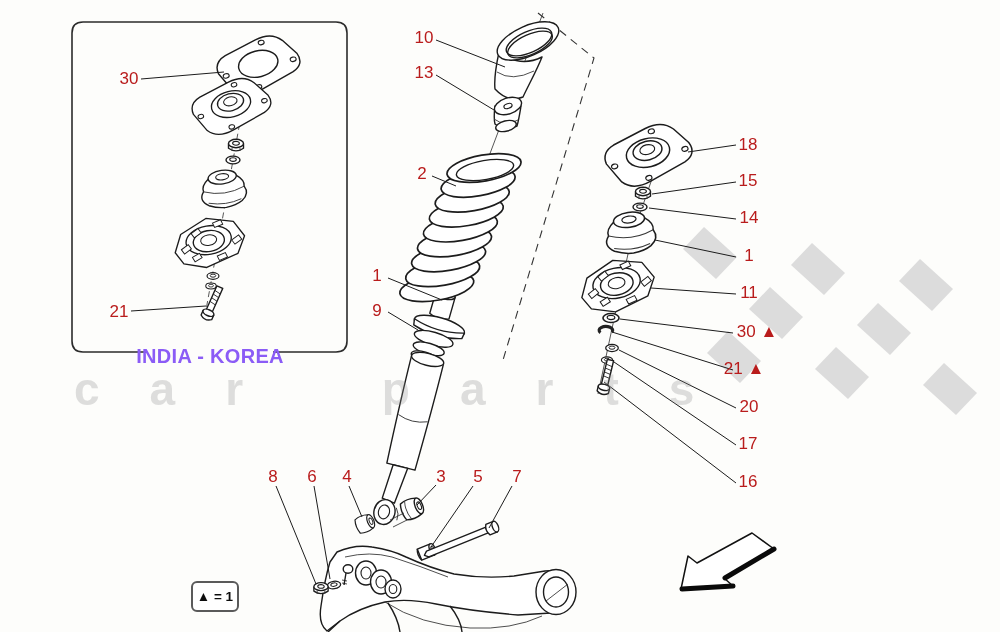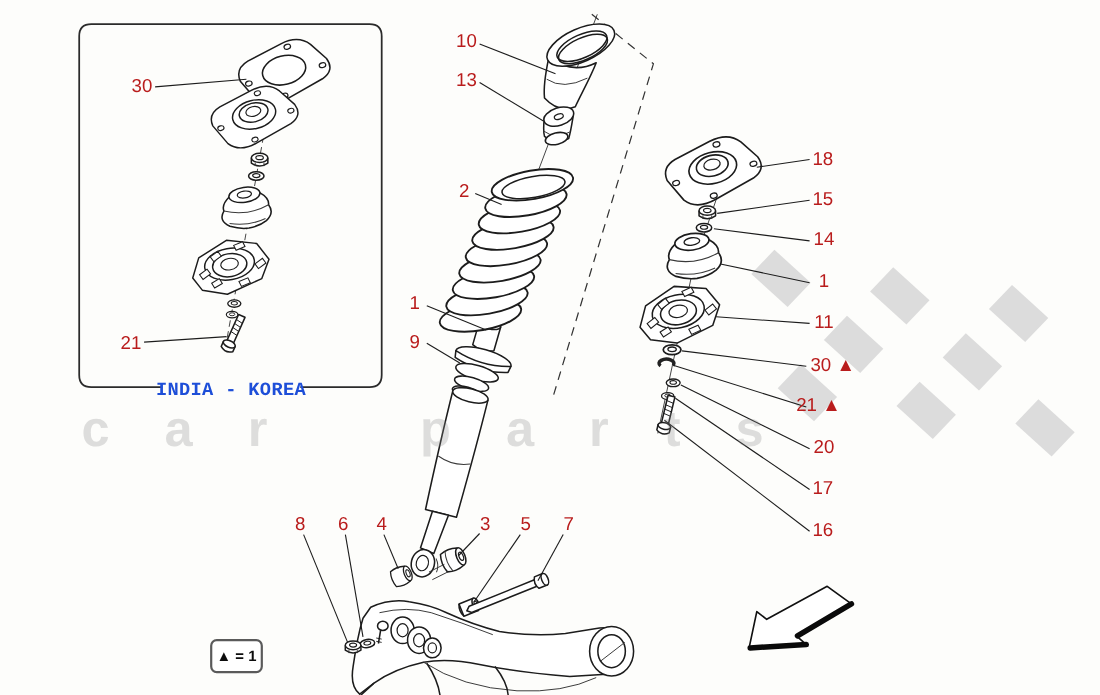--- a/index.html
+++ b/index.html
@@ -19,21 +19,21 @@
   .flagcell{fill:#dcdcdc;}
   .ring21{fill:none;stroke:#222;stroke-width:3.2;}
   .thick{stroke:#0a0a0a;stroke-width:5;stroke-linecap:round;fill:none;}
   .thr{fill:none;stroke:#1c1c1c;stroke-width:0.8;}
   .wm1{position:absolute;left:74px;top:213px;font-size:155px;font-weight:700;line-height:1;
        letter-spacing:-12px;color:rgba(236,158,158,0.45);white-space:nowrap;}
   .wm2{position:absolute;left:74px;top:366px;font-size:46px;font-weight:700;line-height:1;
        letter-spacing:50px;word-spacing:26px;color:rgba(140,140,140,0.28);white-space:nowrap;}
   .lbl{position:absolute;transform:translate(-50%,-50%);font-size:17px;color:#b91c1c;white-space:nowrap;}
   .insetlbl{position:absolute;left:210px;top:356px;transform:translate(-50%,-50%);
-            font-size:17px;font-weight:700;letter-spacing:0.3px;color:#1d4ed8;white-space:nowrap;font-family:Liberation Mono, monospace;}
+            font-size:20px;font-weight:700;letter-spacing:0.3px;color:#8b5cf6;white-space:nowrap;}
   .legendbox{position:absolute;left:191px;top:581px;width:44px;height:27px;border:2px solid #5a5a5a;
              border-radius:6px;display:flex;align-items:center;justify-content:center;
              font-size:13.5px;font-weight:700;color:#0c0c0c;background:#fff;}
 </style>
 </head>
 <body>
 
 <div class="canvas">
 
 <svg width="1000" height="632" viewBox="0 0 1000 632">

